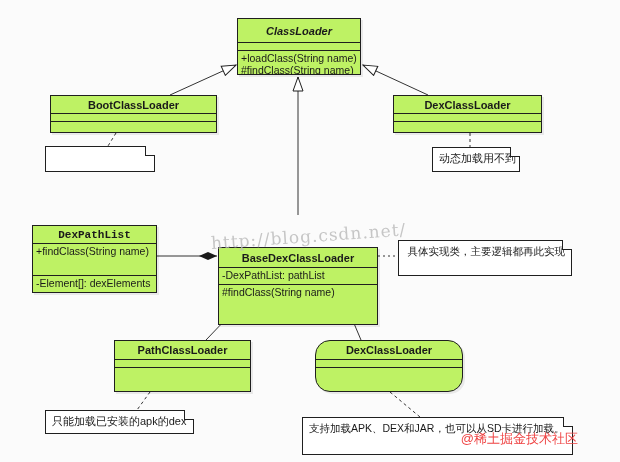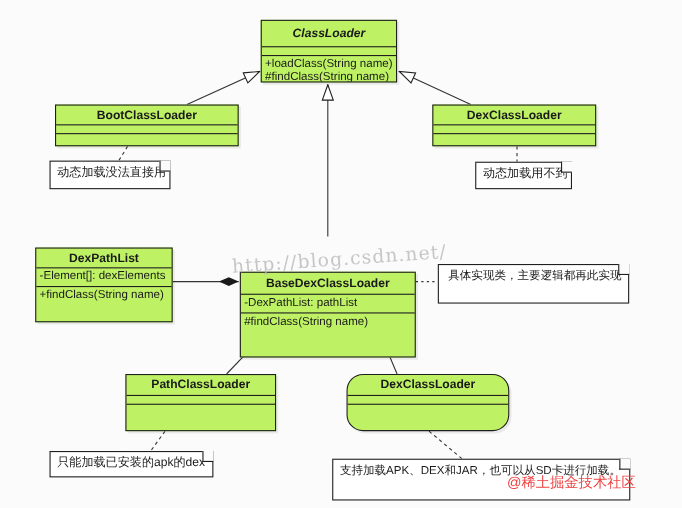--- a/index.html
+++ b/index.html
@@ -87,26 +87,26 @@
     <div class="uml-sec empty" style="flex:1 1 auto;"></div>
   </div>
 
   <div class="uml-class" style="left:393px;top:95px;width:149px;height:38px;">
     <div class="uml-title" style="height:17px;">DexClassLoader</div>
     <div class="uml-sec empty" style="height:8px;"></div>
     <div class="uml-sec empty" style="flex:1 1 auto;"></div>
   </div>
 
   <div class="uml-class" style="left:32px;top:225px;width:125px;height:68px;">
-    <div class="uml-title" style="height:17px;">DexPathList</div>
+    <div class="uml-title" style="height:17px;font-family:Liberation Mono, monospace;">DexPathList</div>
+    <div class="uml-sec" style="flex:1 1 auto;">
+      <div>+findClass(String name)</div>
+    </div>
     <div class="uml-sec" style="height:17px;">
       <div>-Element[]: dexElements</div>
-    </div>
-    <div class="uml-sec" style="flex:1 1 auto;">
-      <div>+findClass(String name)</div>
     </div>
   </div>
 
   <div class="uml-class" style="left:218px;top:227px;width:160px;height:78px;margin-top:20px;">
     <div class="uml-title" style="height:19px;">BaseDexClassLoader</div>
     <div class="uml-sec" style="height:17px;">
       <div>-DexPathList:  pathList</div>
     </div>
     <div class="uml-sec" style="flex:1 1 auto;">
       <div>#findClass(String name)</div>
@@ -120,21 +120,20 @@
   </div>
 
   <div class="uml-class" style="left:315px;top:340px;width:148px;height:52px;border-radius:15px;">
     <div class="uml-title" style="height:18px;">DexClassLoader</div>
     <div class="uml-sec empty" style="height:8px;"></div>
     <div class="uml-sec empty" style="flex:1 1 auto;"></div>
   </div>
 
   <div class="note" style="left:45px;top:146px;width:110px;height:26px;">
     <span class="fold"></span>
-    <span>动态加载没法直接用</span>
   </div>
 
   <div class="note" style="left:432px;top:147px;width:88px;height:25px;">
     <span class="fold"></span>
     <span>动态加载用不到</span>
   </div>
 
   <div class="note" style="left:398px;top:240px;width:174px;height:36px;font-size:10.5px;text-align:right;">
     <span class="fold"></span>
     <span>具体实现类，主要逻辑都再此实现</span>

